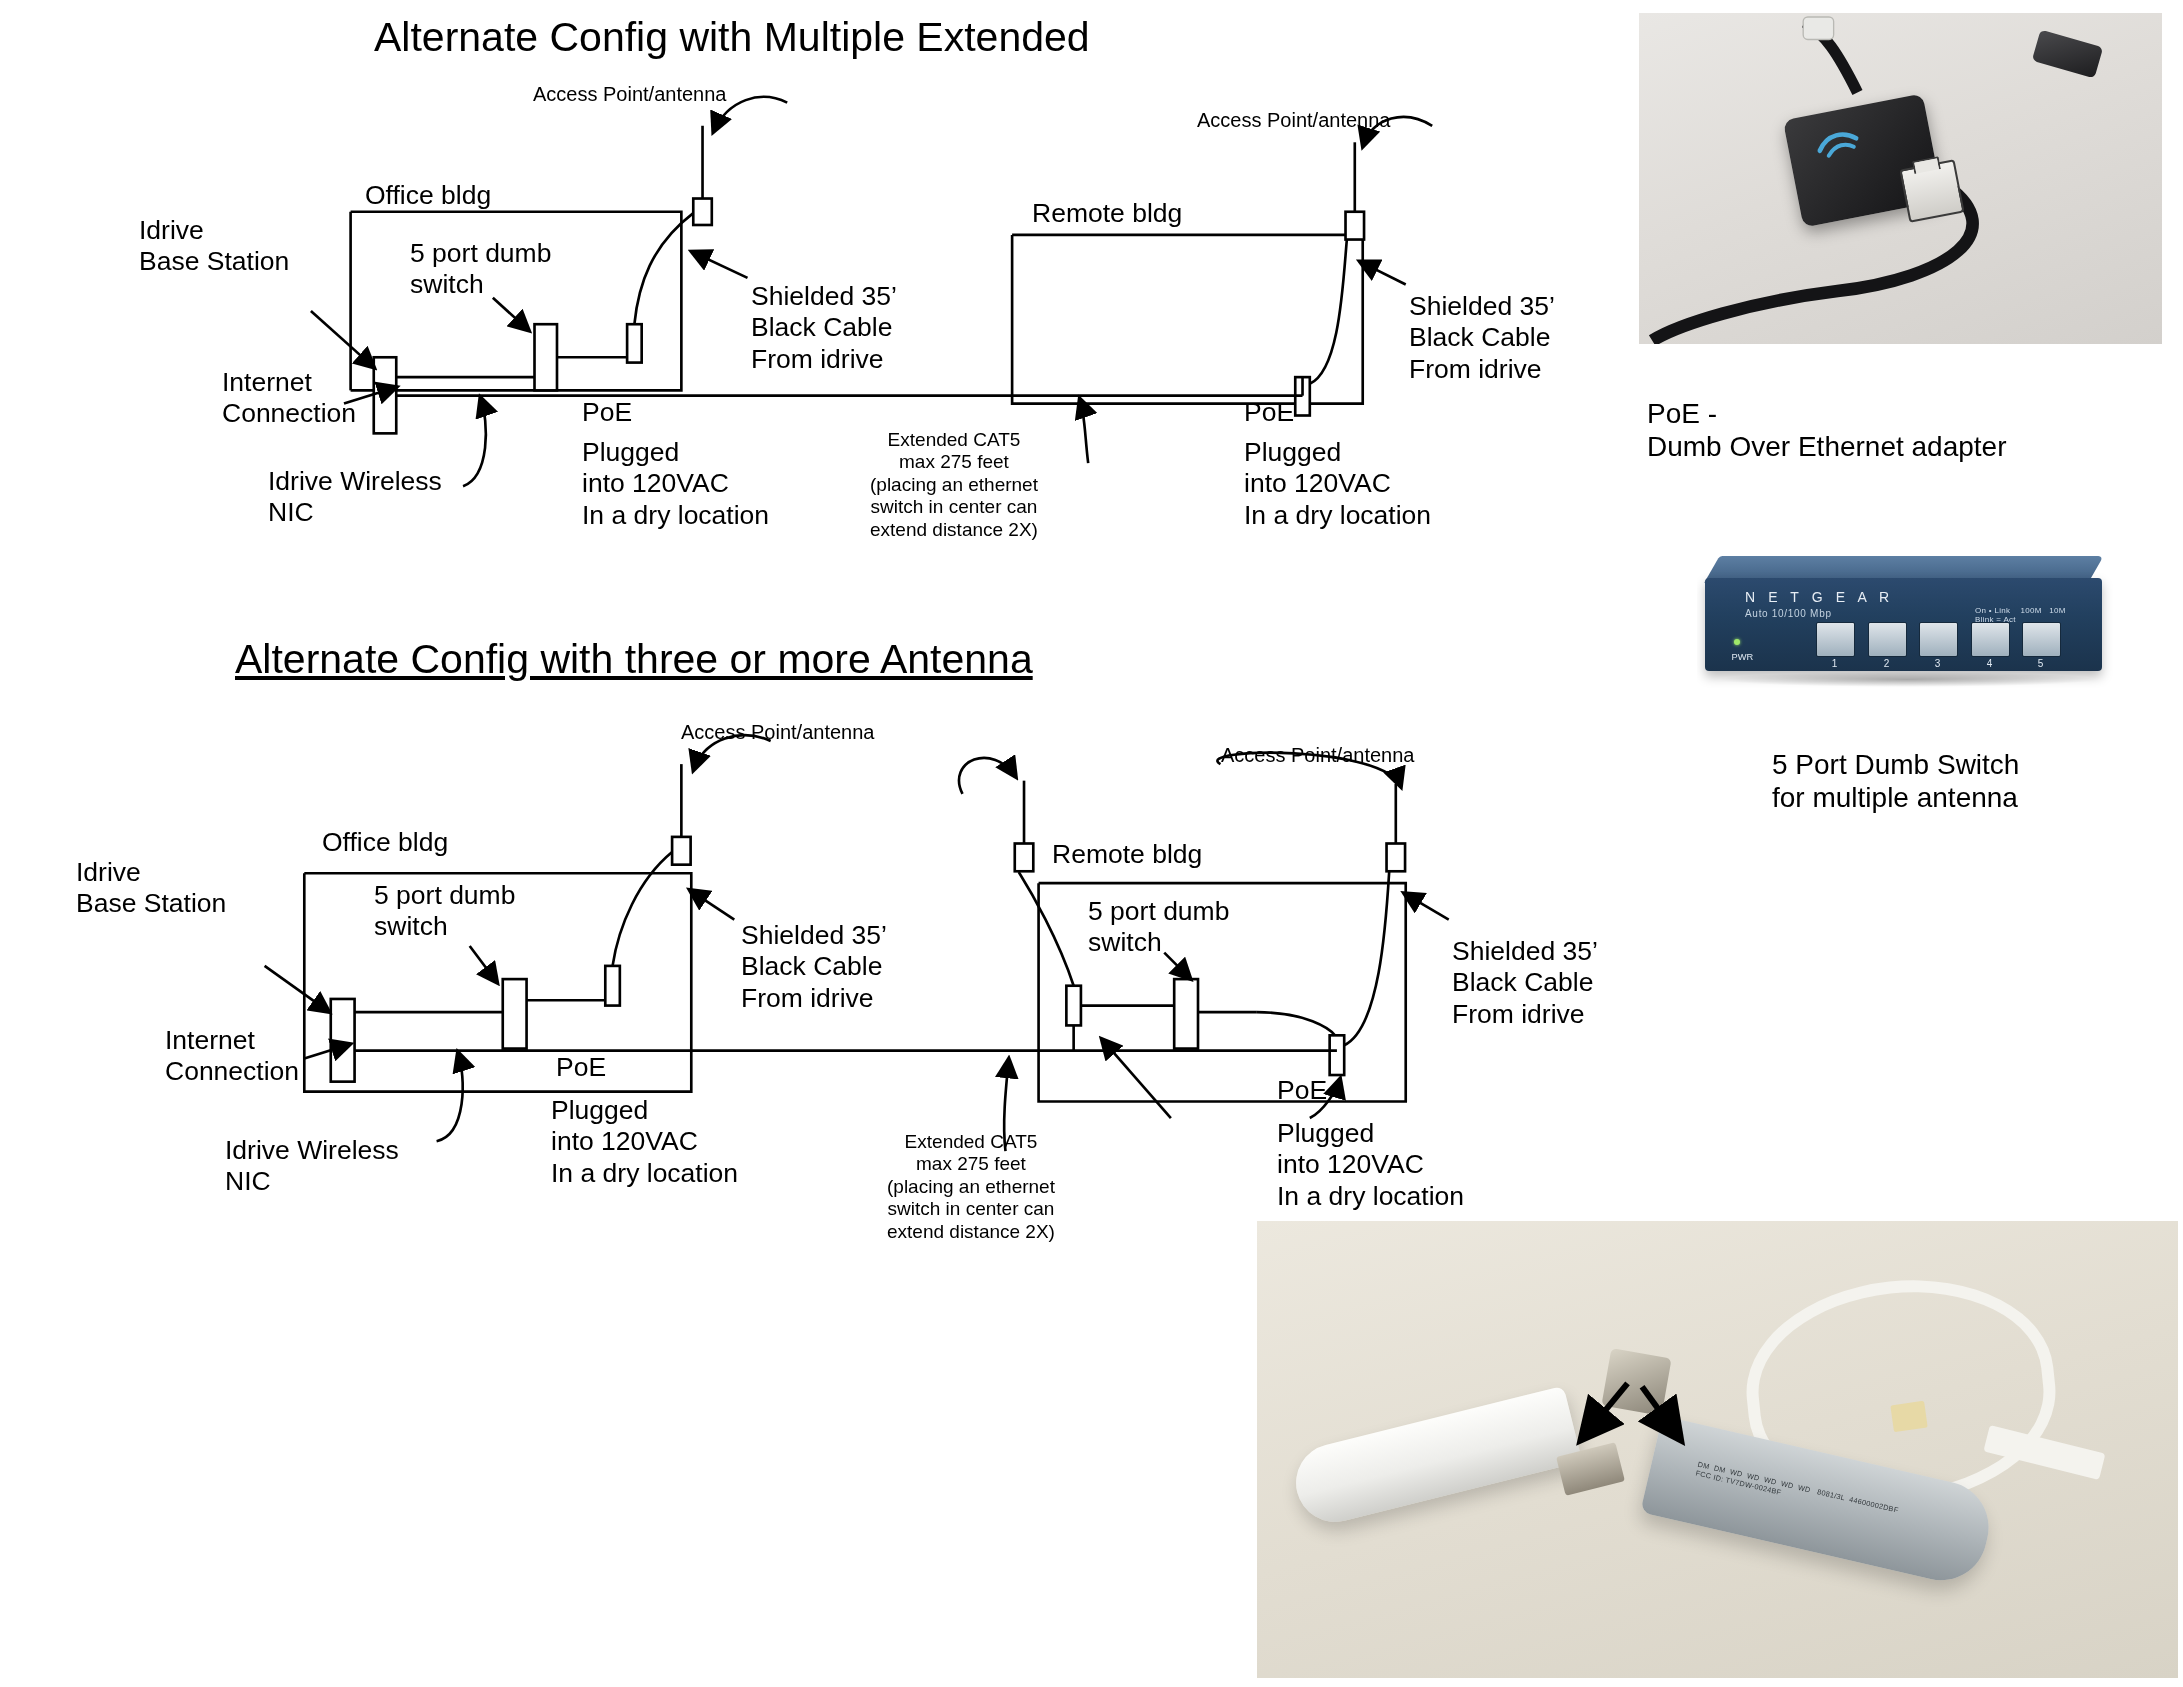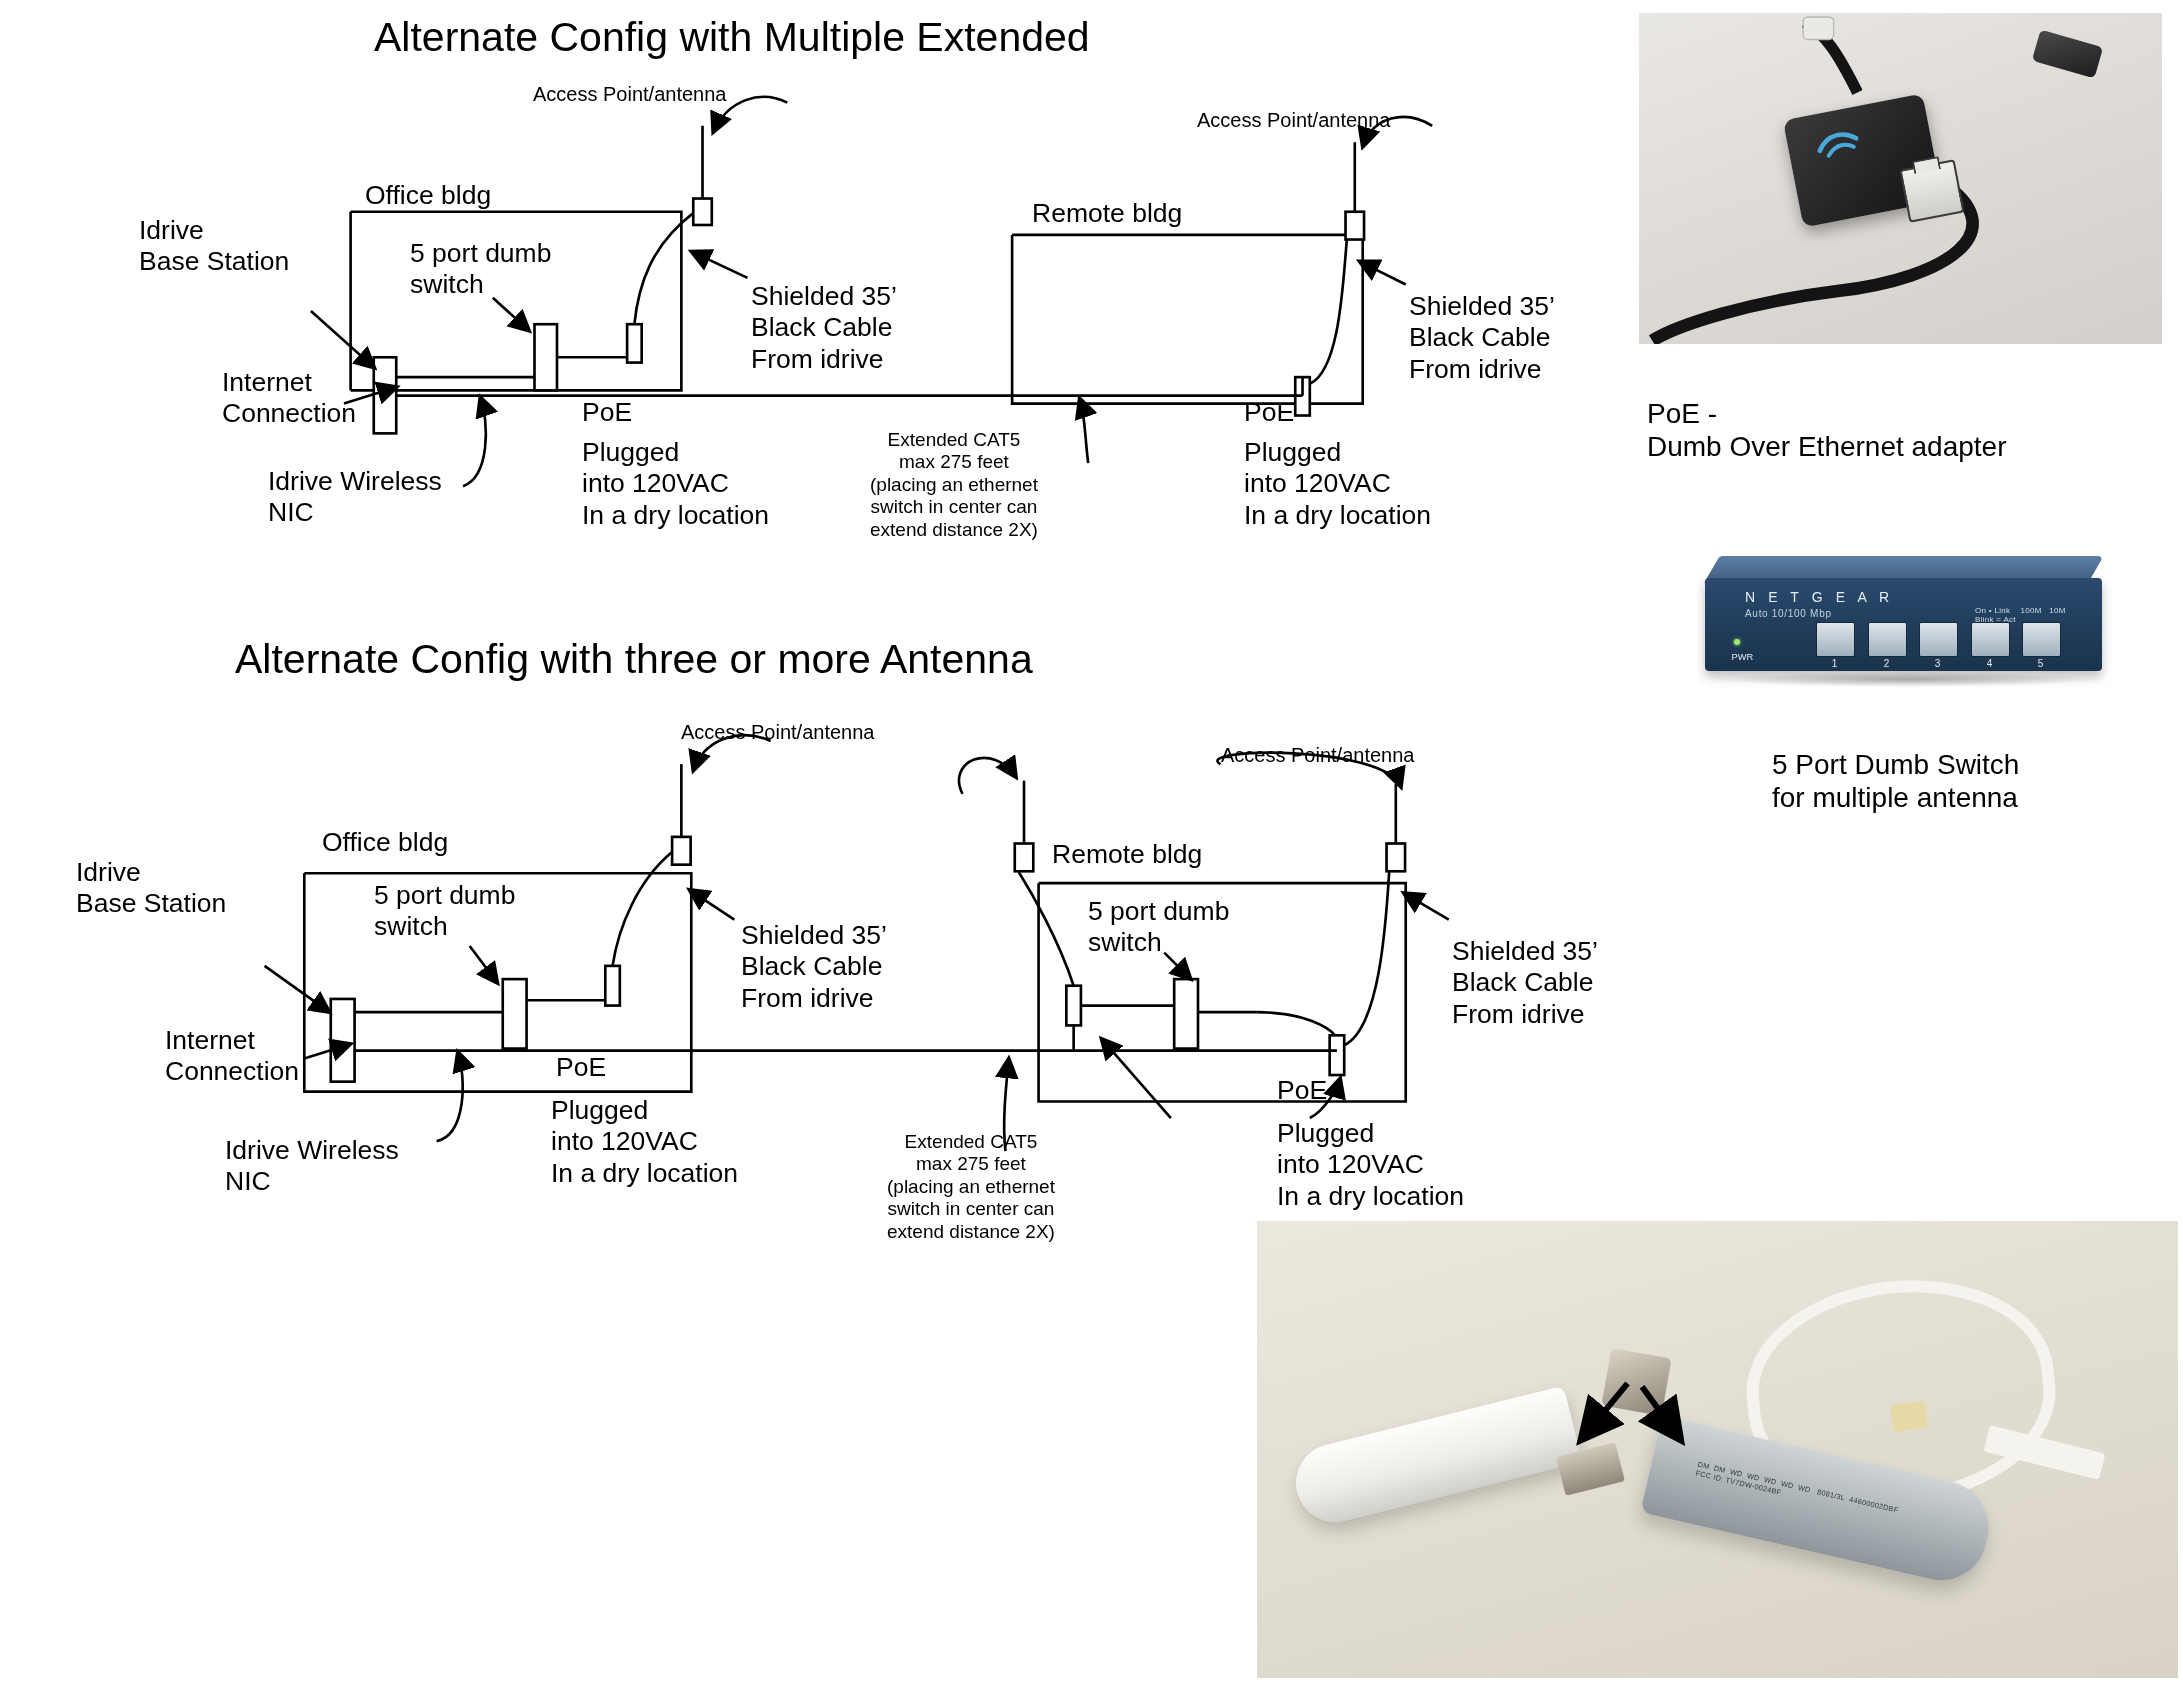--- a/index.html
+++ b/index.html
@@ -331,21 +331,21 @@
 
 <div class="abs txt lbl-md" style="left:268px; top:466px;">Idrive Wireless
 NIC</div>
 
 <div class="abs txt lbl-xs" style="left:870px; top:429px; text-align:center;">Extended CAT5
 max 275 feet
 (placing an ethernet
 switch in center can
 extend distance 2X)</div>
 
-<div class="abs txt title" style="left:235px; top:635px;">Alternate Config with three or more Antenna</div>
+<div class="abs txt title" style="left:235px; top:635px;text-decoration:underline;">Alternate Config with three or more Antenna</div>
 
 <div class="abs txt lbl-sm" style="left:681px; top:721px;">Access Point/antenna</div>
 
 <div class="abs txt lbl-sm" style="left:1221px; top:744px;">Access Point/antenna</div>
 
 <div class="abs txt lbl-md" style="left:322px; top:827px;">Office bldg</div>
 
 <div class="abs txt lbl-md" style="left:1052px; top:839px;">Remote bldg</div>
 
 <div class="abs txt lbl-md" style="left:76px; top:857px;">Idrive

